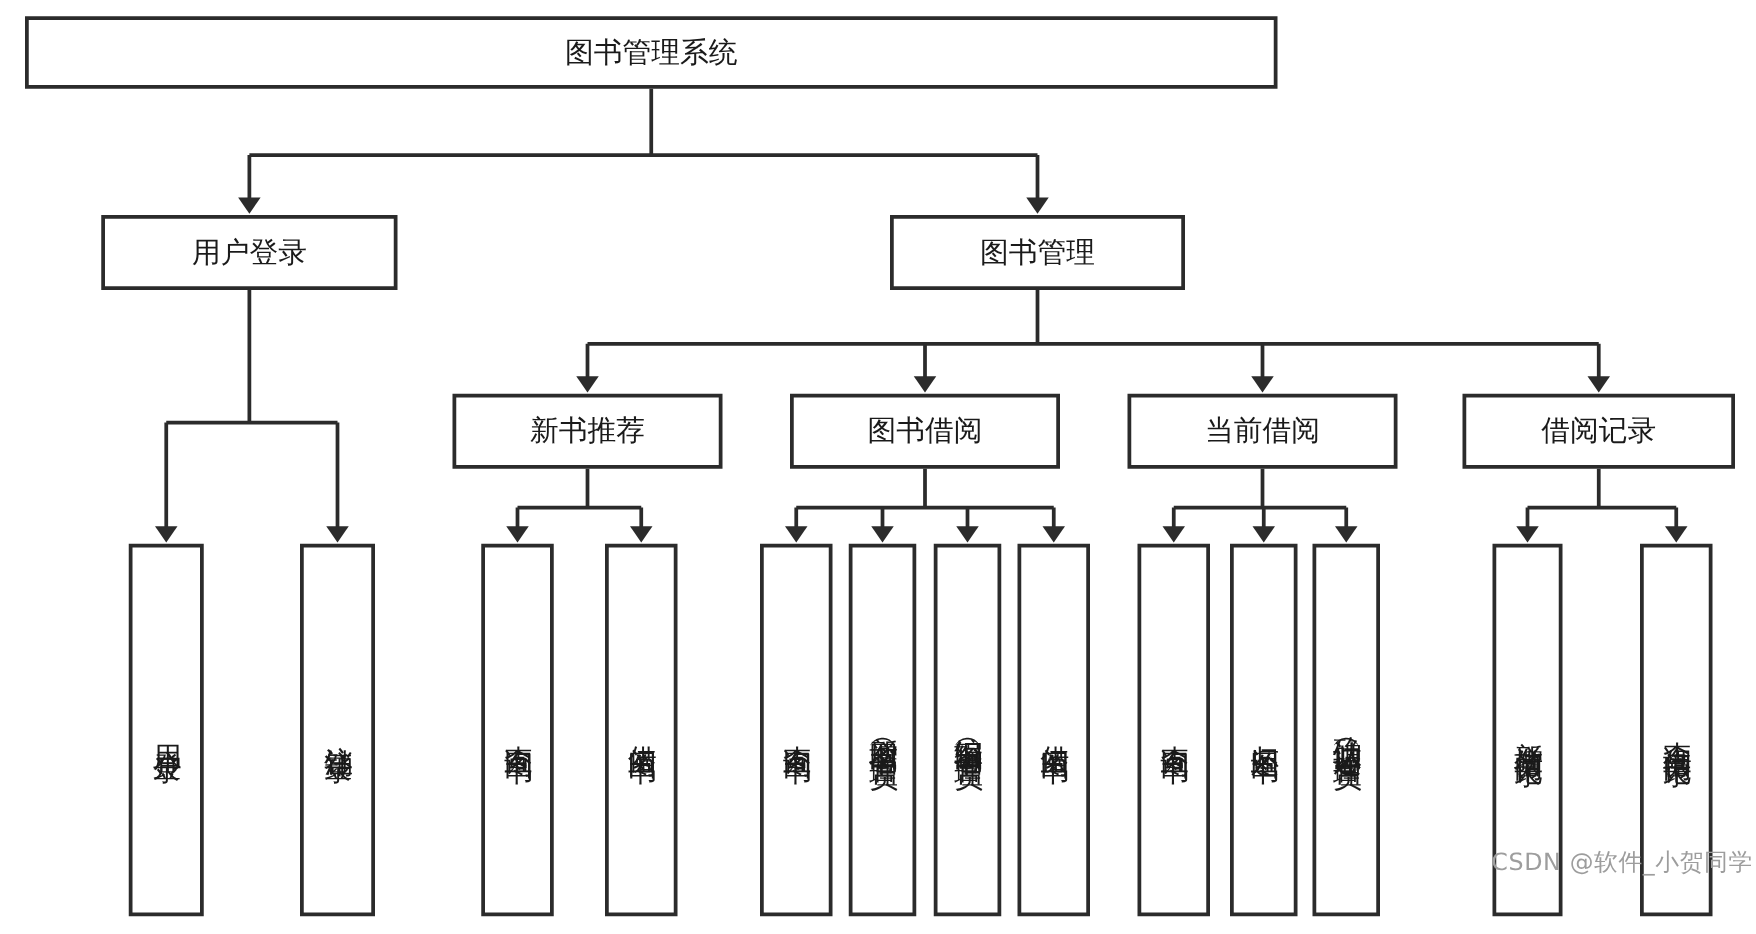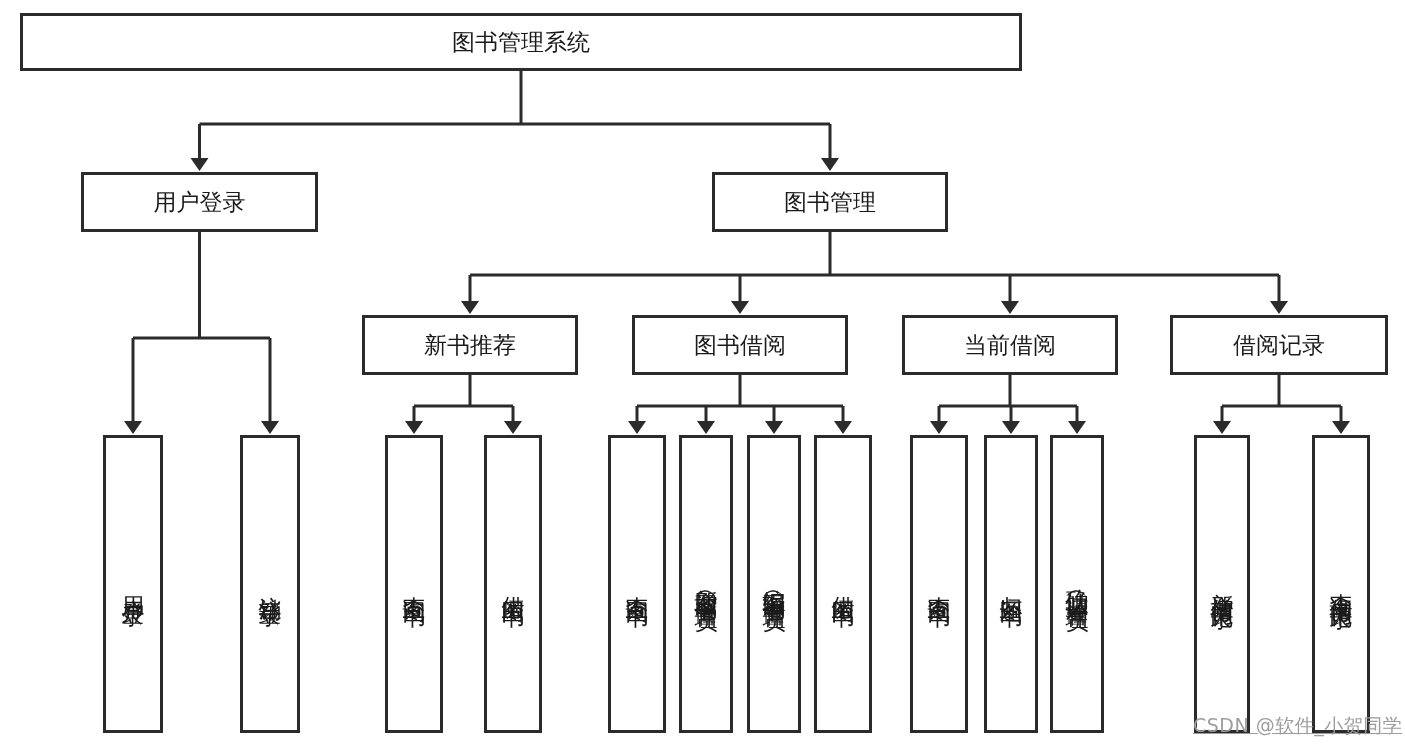--- a/index.html
+++ b/index.html
@@ -223,14 +223,14 @@
       <div class="node-label-v" style="left: 679px; top: 435px; width: 54px; height: 298px;">新增图书（管理员）</div>
       <div class="node-label-v" style="left: 747px; top: 435px; width: 54px; height: 298px;">编辑图书（管理员）</div>
       <div class="node-label-v" style="left: 814px; top: 435px; width: 58px; height: 298px;">借阅图书</div>
       <div class="node-label-v" style="left: 910px; top: 435px; width: 58px; height: 298px;">查询图书</div>
       <div class="node-label-v" style="left: 984px; top: 435px; width: 54px; height: 298px;">归还图书</div>
       <div class="node-label-v" style="left: 1050px; top: 435px; width: 54px; height: 298px;">确认归还（管理员）</div>
       <div class="node-label-v" style="left: 1194px; top: 435px; width: 56px; height: 298px;">新增借阅记录</div>
       <div class="node-label-v" style="left: 1312px; top: 435px; width: 58px; height: 298px;">查询借阅记录</div>
     </div>
 
-  <div class="watermark" style="left:1193px; top:713px;text-decoration:underline;">CSDN @软件_小贺同学</div>
+  <div class="watermark" style="left:1193px; top:677px;">CSDN @软件_小贺同学</div>
 </div>
 
 </body></html>

